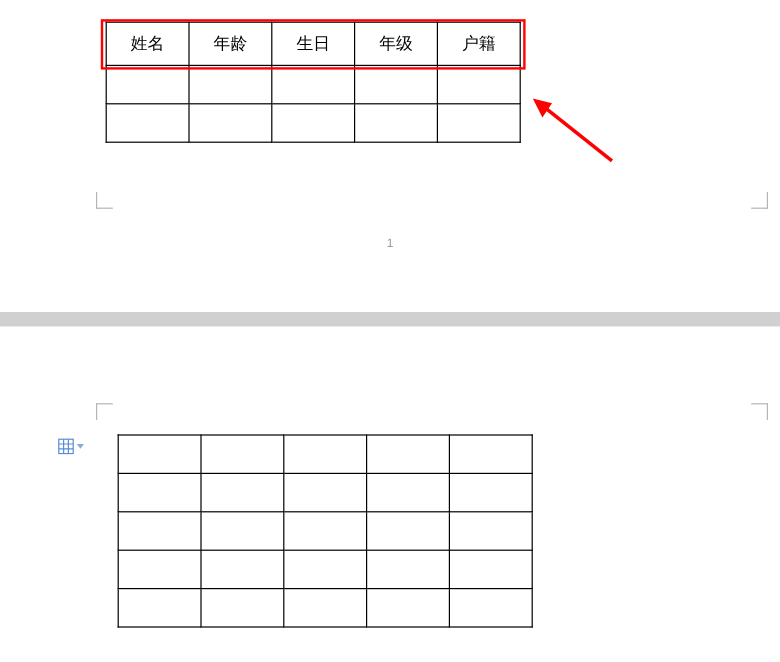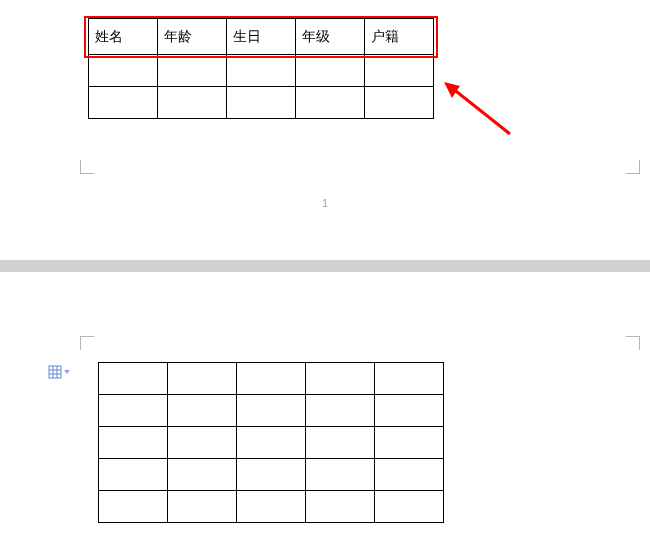--- a/index.html
+++ b/index.html
@@ -46,21 +46,21 @@
   table.doc-table td, table.doc-table th {
     border: 1px solid #000;
     width: 69px;
     height: 32px;
     padding: 0 6px;
     font-weight: normal;
     text-align: left;
     vertical-align: middle;
     font-size: 14px;
   }
-  table.doc-table th { height: 36px; }
+  table.doc-table th { height: 36px; text-align: center; }
 
   
   .crop {
     position: absolute;
     width: 14px;
     height: 14px;
     border-color: #b5b5b5;
     border-style: solid;
     border-width: 0;
   }

